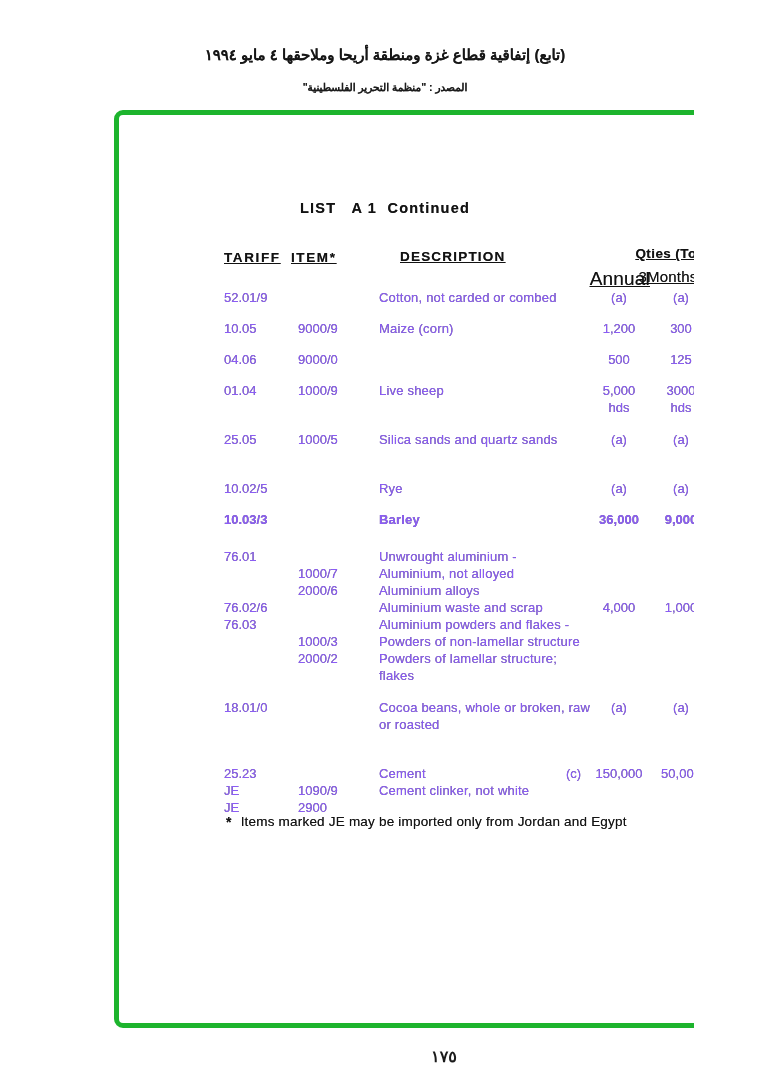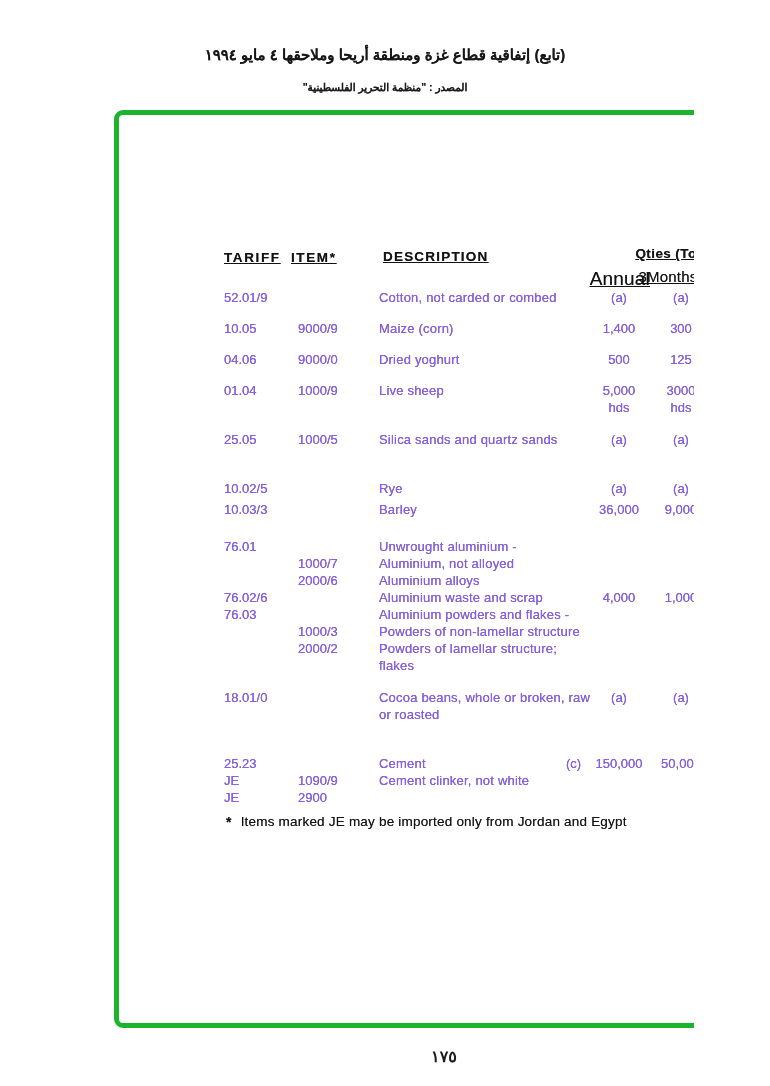--- a/index.html
+++ b/index.html
@@ -35,40 +35,40 @@
     position:absolute; top:200px; left:0; right:0;
     text-align:center; font-size:14.5px; font-weight:700;
     letter-spacing:1.2px; white-space:pre; color:#121212;
   }
   .col-head {
     position:absolute; font-size:13.5px; font-weight:700;
     letter-spacing:1.6px; color:#121212; white-space:nowrap;text-decoration:underline;
   }
   .h-tariff { left:148px; top:250px; }
   .h-item   { left:215px; top:250px; }
-  .h-desc   { left:307px; top:249px; letter-spacing:1.2px; }
+  .h-desc   { left:324px; top:249px; letter-spacing:1.2px; }
   .h-qties  { left:516px; top:246px; width:126px; text-align:right; letter-spacing:0.4px; }
   .h-annual { left:512px; top:268px; width:62px;  text-align:right; font-weight:400; font-size:19px; letter-spacing:0.2px; }
   .h-months { left:561px; top:268px; width:62px;  text-align:center; font-weight:400; font-size:15px; letter-spacing:0.2px; }
   
   .tbl {
     position:absolute; left:148px; top:289px; width:500px;
     font-size:13px; line-height:17px; color:#8b5cf6;
   }
   .trow { position:relative; min-height:17px; }
   .ct { position:absolute; left:0;   top:0; white-space:nowrap; }
   .ci { position:absolute; left:74px;top:0; white-space:nowrap; }
   .cd { display:block; margin-left:155px; max-width:240px; letter-spacing:0.2px; }
   .d2 { display:block; }
   .cn { position:absolute; left:342px; top:0; }
   .ca { position:absolute; left:364px; top:0; width:62px; text-align:center; }
   .cm { position:absolute; left:426px; top:0; width:62px; text-align:center; }
   .u  { display:block; }
   .mt18 { margin-top:14px; } .mt16 { margin-top:32px; }
-  .mt15 { margin-top:15px; } .mt14 { margin-top:4px; }
+  .mt15 { margin-top:15px; } .mt14 { margin-top:14px;font-weight:bold; }
   .mt20 { margin-top:20px; }
   
   .footnote {
     position:absolute; left:150px; top:814px;
     font-size:13.5px; color:#131313; letter-spacing:0.2px;
     display:flex; align-items:flex-start;
   }
   .fn-marker { font-weight:700; margin-right:9px; font-size:14px; line-height:16px; }
   
   .page-number {
@@ -80,20 +80,21 @@
 </head>
 <body>
 
 <div class="page">
 
   <div class="arabic-title doc-text">(تابع) إتفاقية قطاع غزة ومنطقة أريحا وملاحقها ٤ مايو ١٩٩٤</div>
   <div class="arabic-source doc-text">المصدر :  "منظمة التحرير الفلسطينية"</div>
 
   <div class="annotation-box" style="border-color: rgb(29, 180, 45);"></div>
 
+  <div class="list-title doc-text">LIST   A 1  Continued</div>
 
   <div class="col-head h-tariff doc-text">TARIFF</div>
   <div class="col-head h-item doc-text">ITEM*</div>
   <div class="col-head h-desc doc-text">DESCRIPTION</div>
   <div class="col-head h-qties doc-text">Qties (Tons)</div>
   <div class="col-head h-annual doc-text">Annual</div>
   <div class="col-head h-months doc-text">3Months</div>
 
   <div class="tbl doc-text">
 
@@ -101,28 +102,27 @@
       <span class="ct">52.01/9</span>
       <span class="cd"><span>Cotton, not carded or combed</span></span>
       <span class="ca">(a)</span>
       <span class="cm">(a)</span>
     </div>
 
     <div class="trow mt18">
       <span class="ct">10.05</span>
       <span class="ci">9000/9</span>
       <span class="cd"><span>Maize (corn)</span></span>
-      <span class="ca">1,400</span>
+      <span class="ca">1,200</span>
       <span class="cm">300</span>
     </div>
 
     <div class="trow mt18">
       <span class="ct">04.06</span>
       <span class="ci">9000/0</span>
-      <span class="cd"><span>Dried yoghurt</span></span>
       <span class="ca">500</span>
       <span class="cm">125</span>
     </div>
 
     <div class="trow mt18">
       <span class="ct">01.04</span>
       <span class="ci">1000/9</span>
       <span class="cd"><span>Live sheep</span></span>
       <span class="ca"><span>5,000</span><span class="u">hds</span></span>
       <span class="cm"><span>3000</span><span class="u">hds</span></span>

